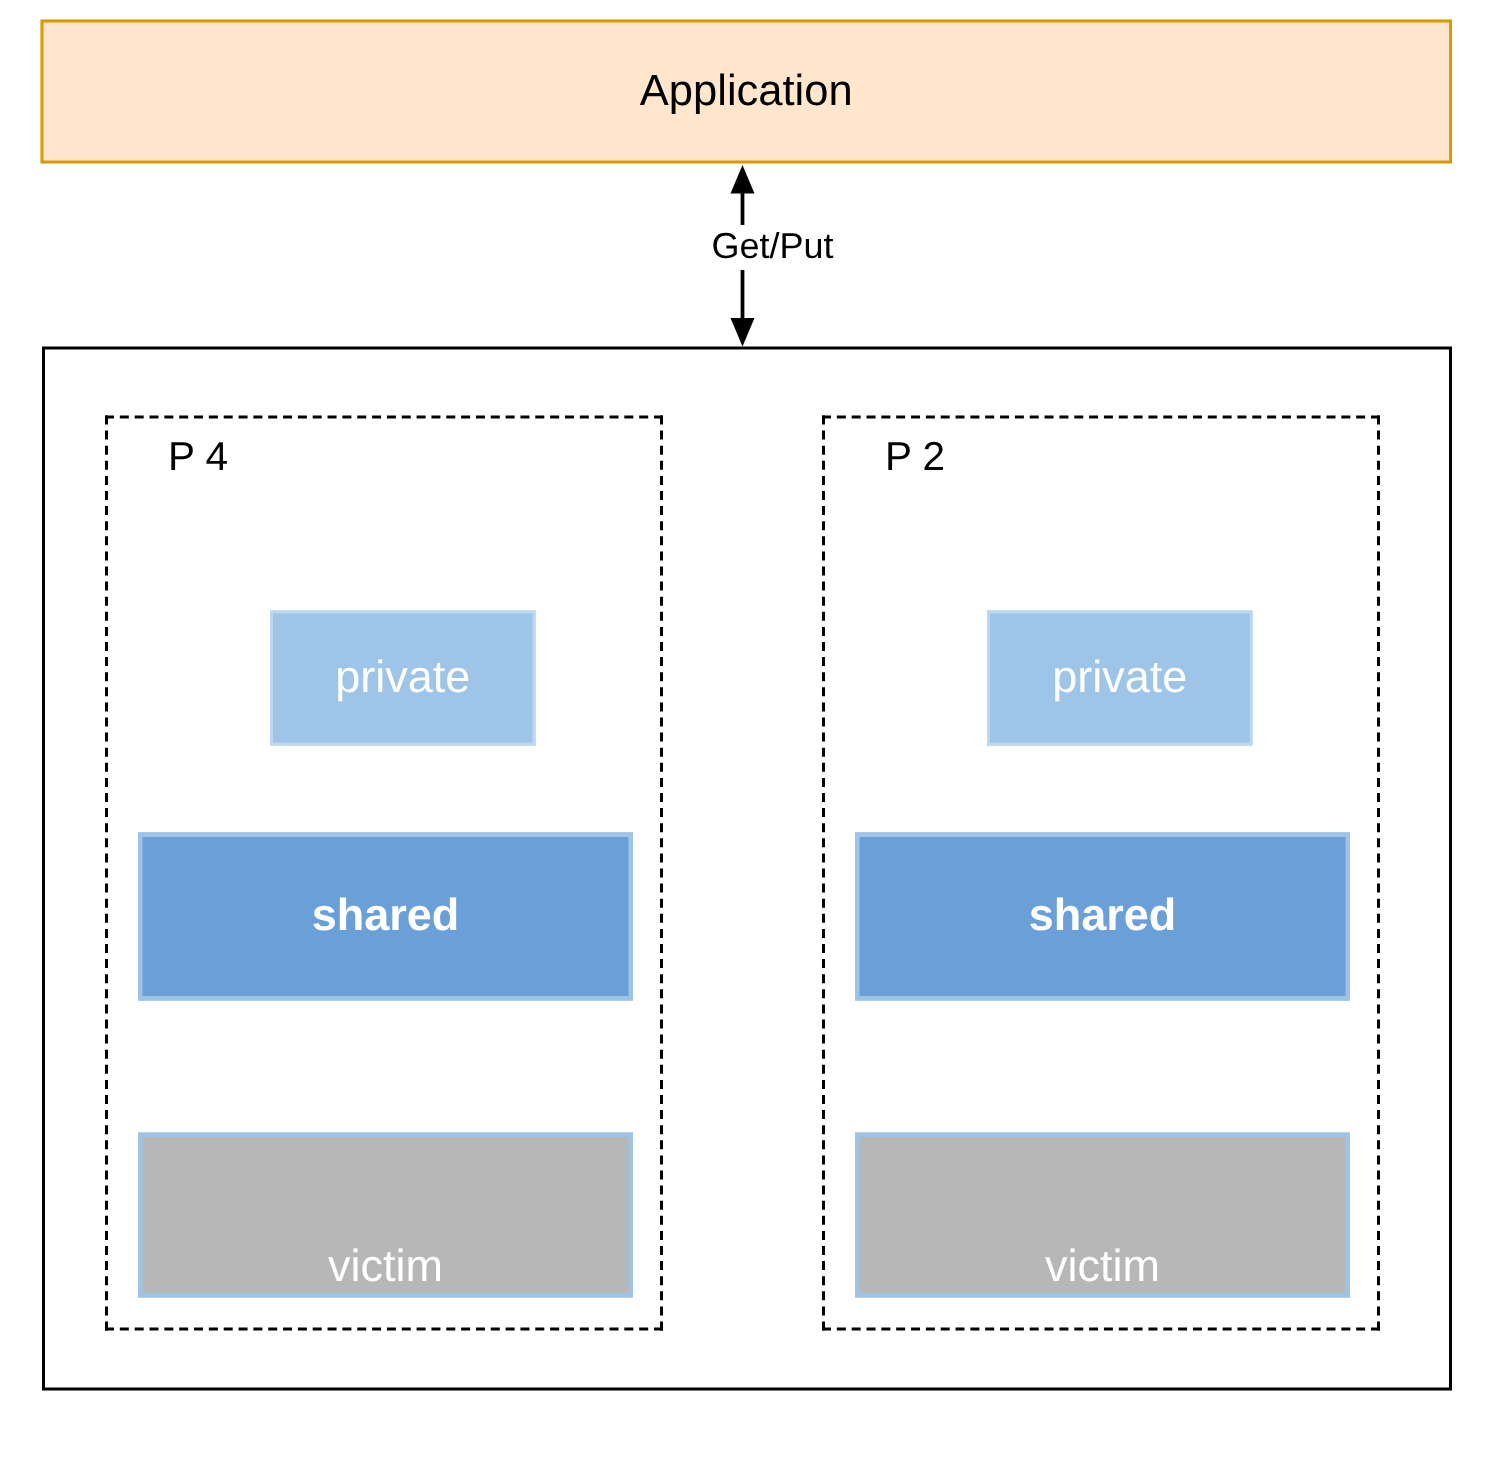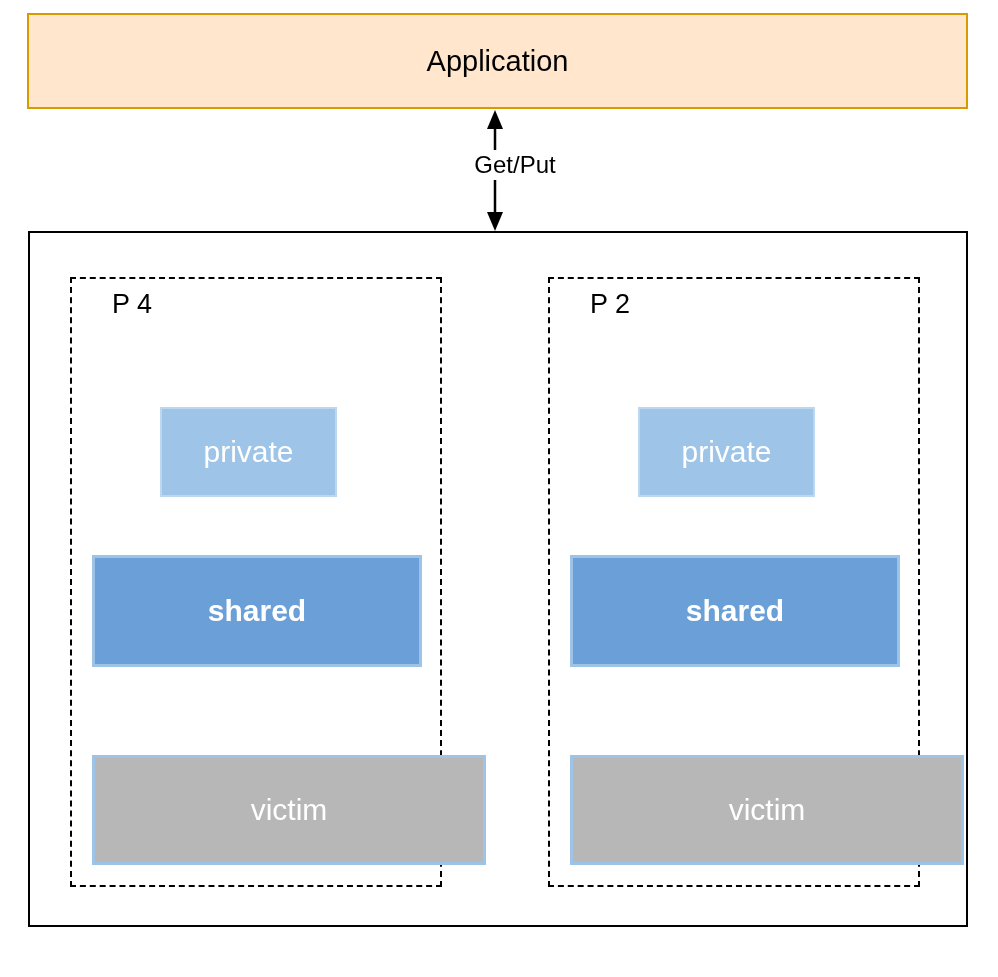--- a/index.html
+++ b/index.html
@@ -63,37 +63,38 @@
   }
 
   
   .block {
     position: absolute;
     display: flex; align-items: center; justify-content: center;
     color: #ffffff;
     font-size: 30px;
   }
   .block.private {
-    left: 88px; top: 128px;
+    left: 108px; top: 128px;
     width: 177px; height: 90px;
     background: var(--private-fill);
     border: 2px solid var(--private-border);
   }
   .block.shared {
     left: 20px; top: 276px;
     width: 330px; height: 112px;
     background: var(--shared-fill);
     border: 3px solid var(--shared-border);
     font-weight: bold;
   }
   .block.victim {
     left: 20px; top: 476px;
-    width: 394px; height: 110px;
+    width: 330px; height: 110px;
     background: var(--victim-fill);
     border: 3px solid var(--victim-border);
+    align-items: flex-end;
   }
 </style>
 </head>
 <body>
 
 <div class="abs app-box">
   <span>Application</span>
 </div>
 
 <svg class="abs arrow-svg" viewBox="0 0 30 123" aria-hidden="true">

